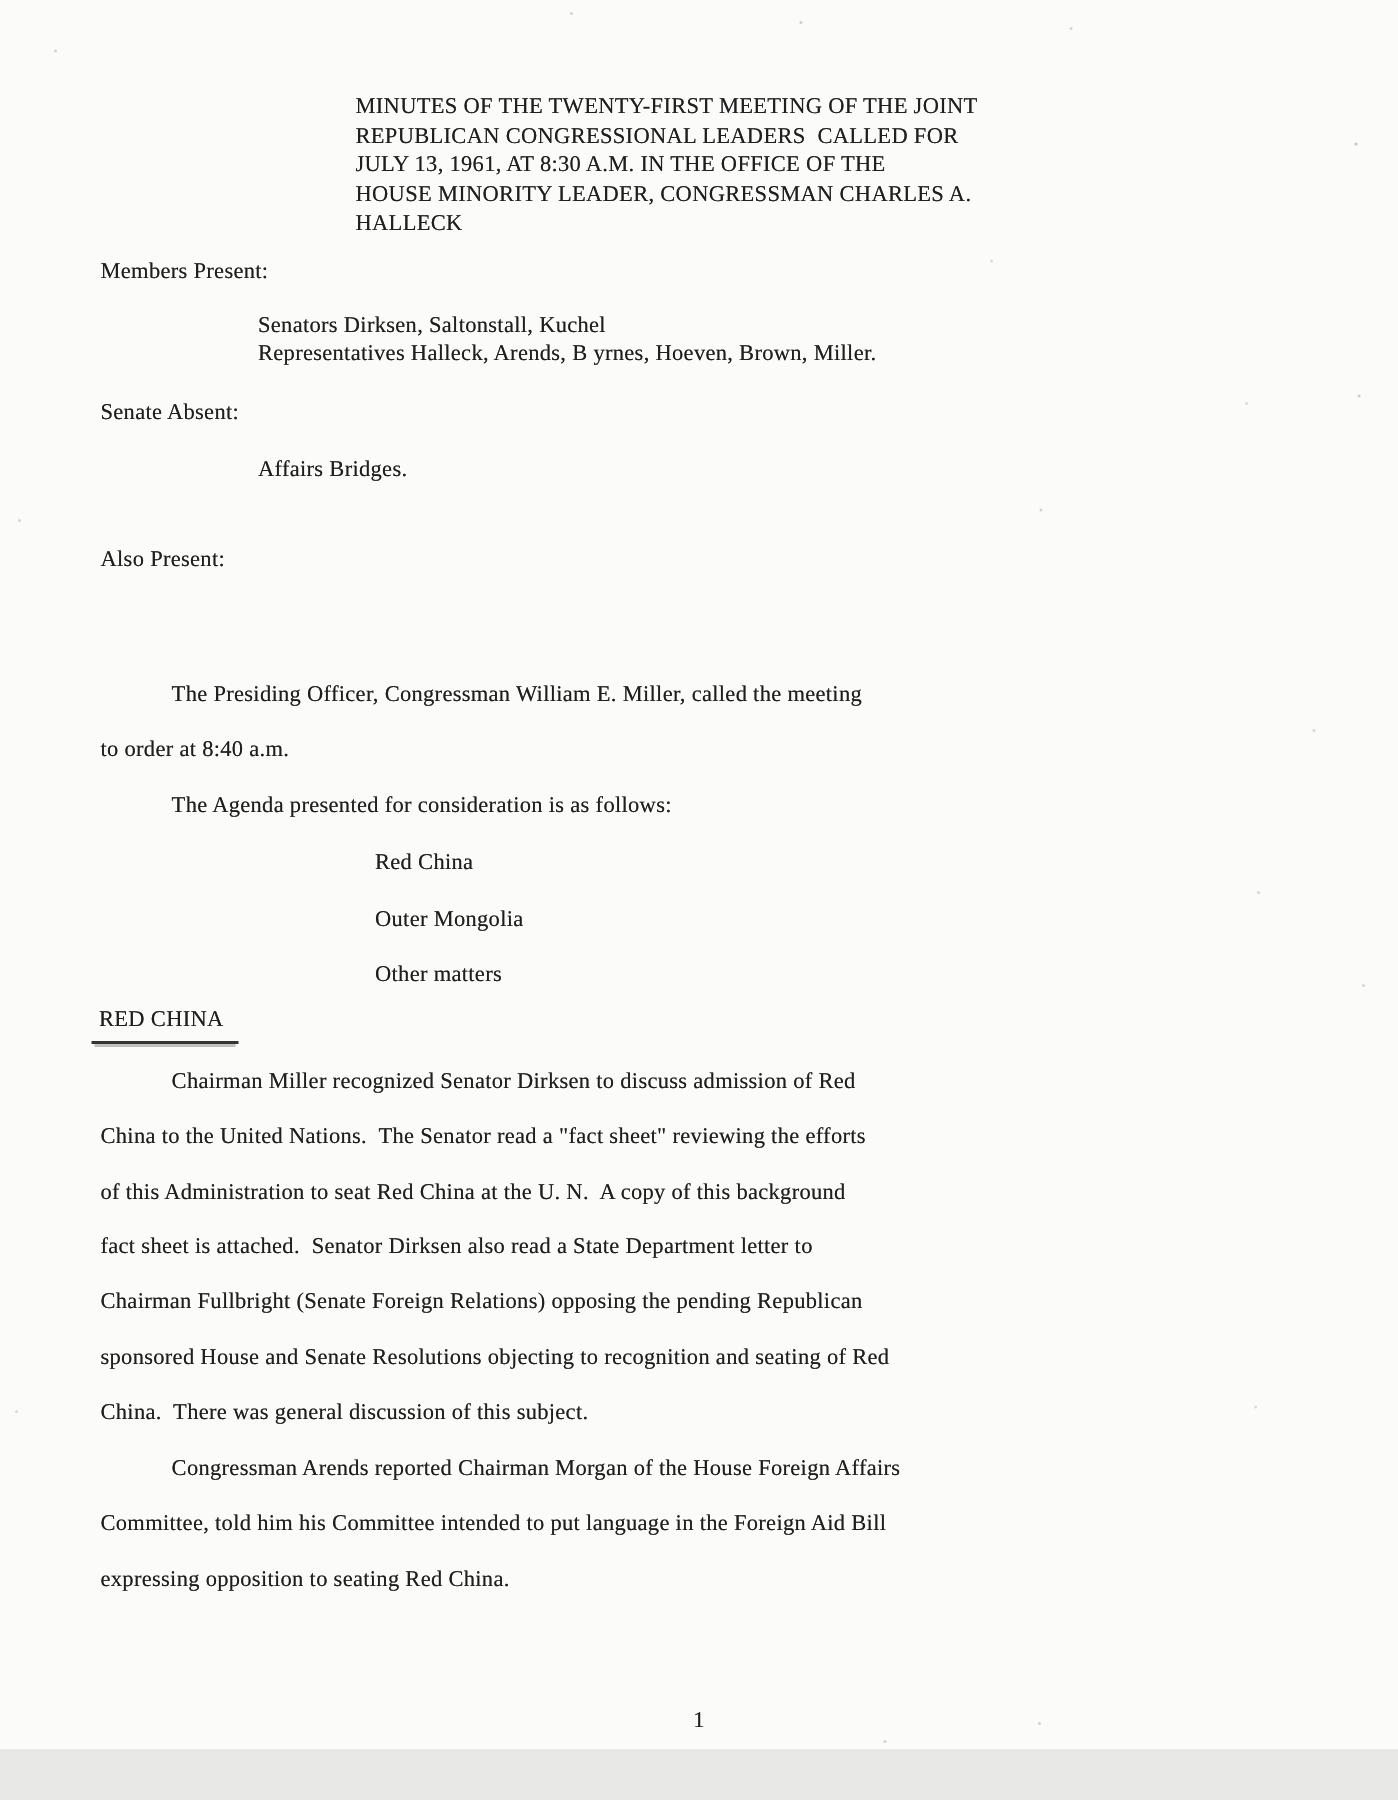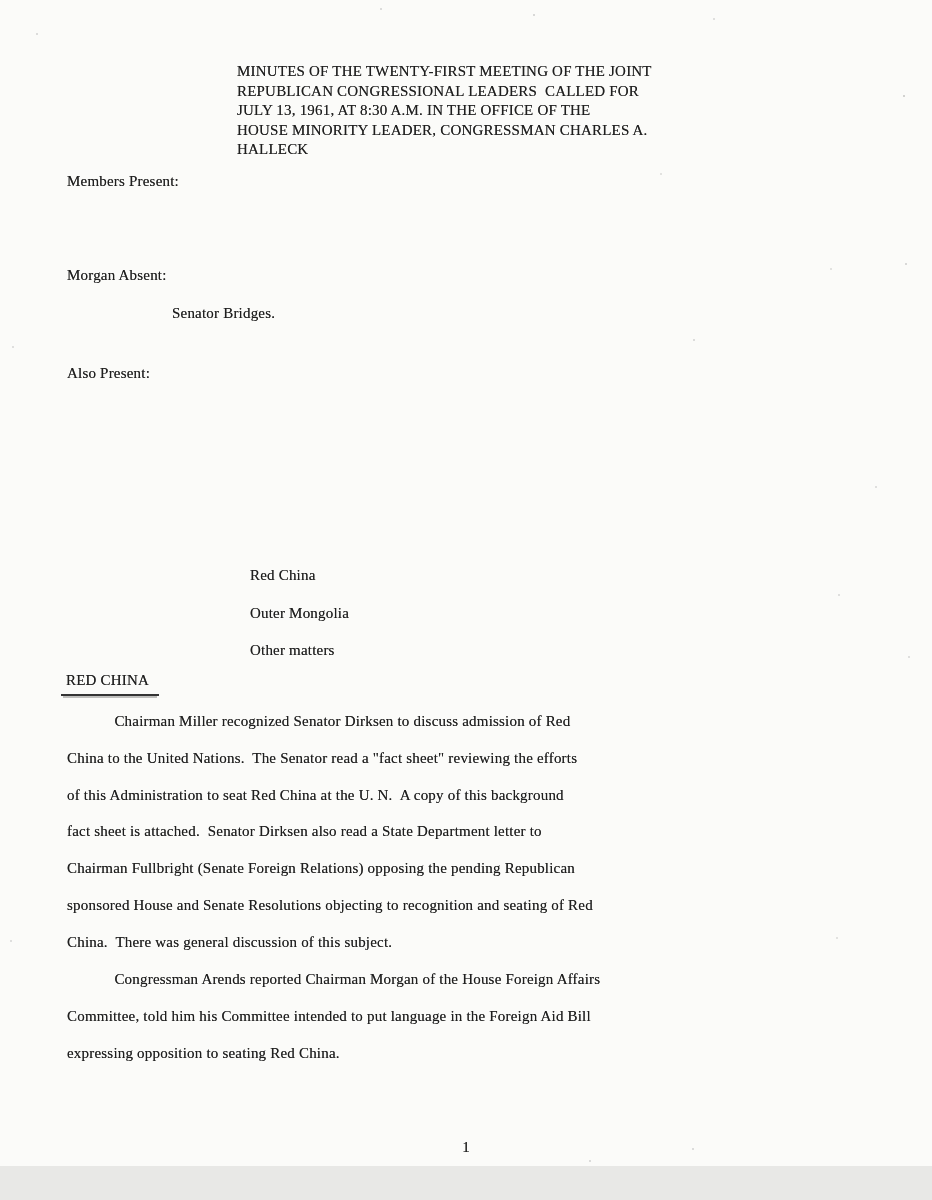--- a/index.html
+++ b/index.html
@@ -90,29 +90,34 @@
   <div class="specks"></div>
 
   <div class="tw ss heading">MINUTES OF THE TWENTY-FIRST MEETING OF THE JOINT
 REPUBLICAN CONGRESSIONAL LEADERS  CALLED FOR
 JULY 13, 1961, AT 8:30 A.M. IN THE OFFICE OF THE
 HOUSE MINORITY LEADER, CONGRESSMAN CHARLES A.
 HALLECK</div>
 
   <div class="tw ss present-label">Members Present:</div>
 
+  <div class="tw ss present-names">Senators Dirksen, Saltonstall, Kuchel
+Representatives Halleck, Arends, B yrnes, Hoeven, Brown, Miller.</div>
 
-  <div class="tw ss absent-label">Morgan Absent:</div>
+  <div class="tw ss absent-label">Senate Absent:</div>
 
-  <div class="tw ss absent-names">Senator Bridges.</div>
+  <div class="tw ss absent-names">Affairs Bridges.</div>
 
   <div class="tw ss also-label">Also Present:</div>
 
 
+  <div class="tw ds para-opening">            The Presiding Officer, Congressman William E. Miller, called the meeting
+to order at 8:40 a.m.</div>
 
+  <div class="tw ds agenda-intro">            The Agenda presented for consideration is as follows:</div>
 
   <div class="tw agenda-items">Red China
 Outer Mongolia
 Other matters</div>
 
   <div class="tw section-heading">RED CHINA</div>
 
   <div class="tw ds para-arends">            Congressman Arends reported Chairman Morgan of the House Foreign Affairs
 Committee, told him his Committee intended to put language in the Foreign Aid Bill
 expressing opposition to seating Red China.</div>

